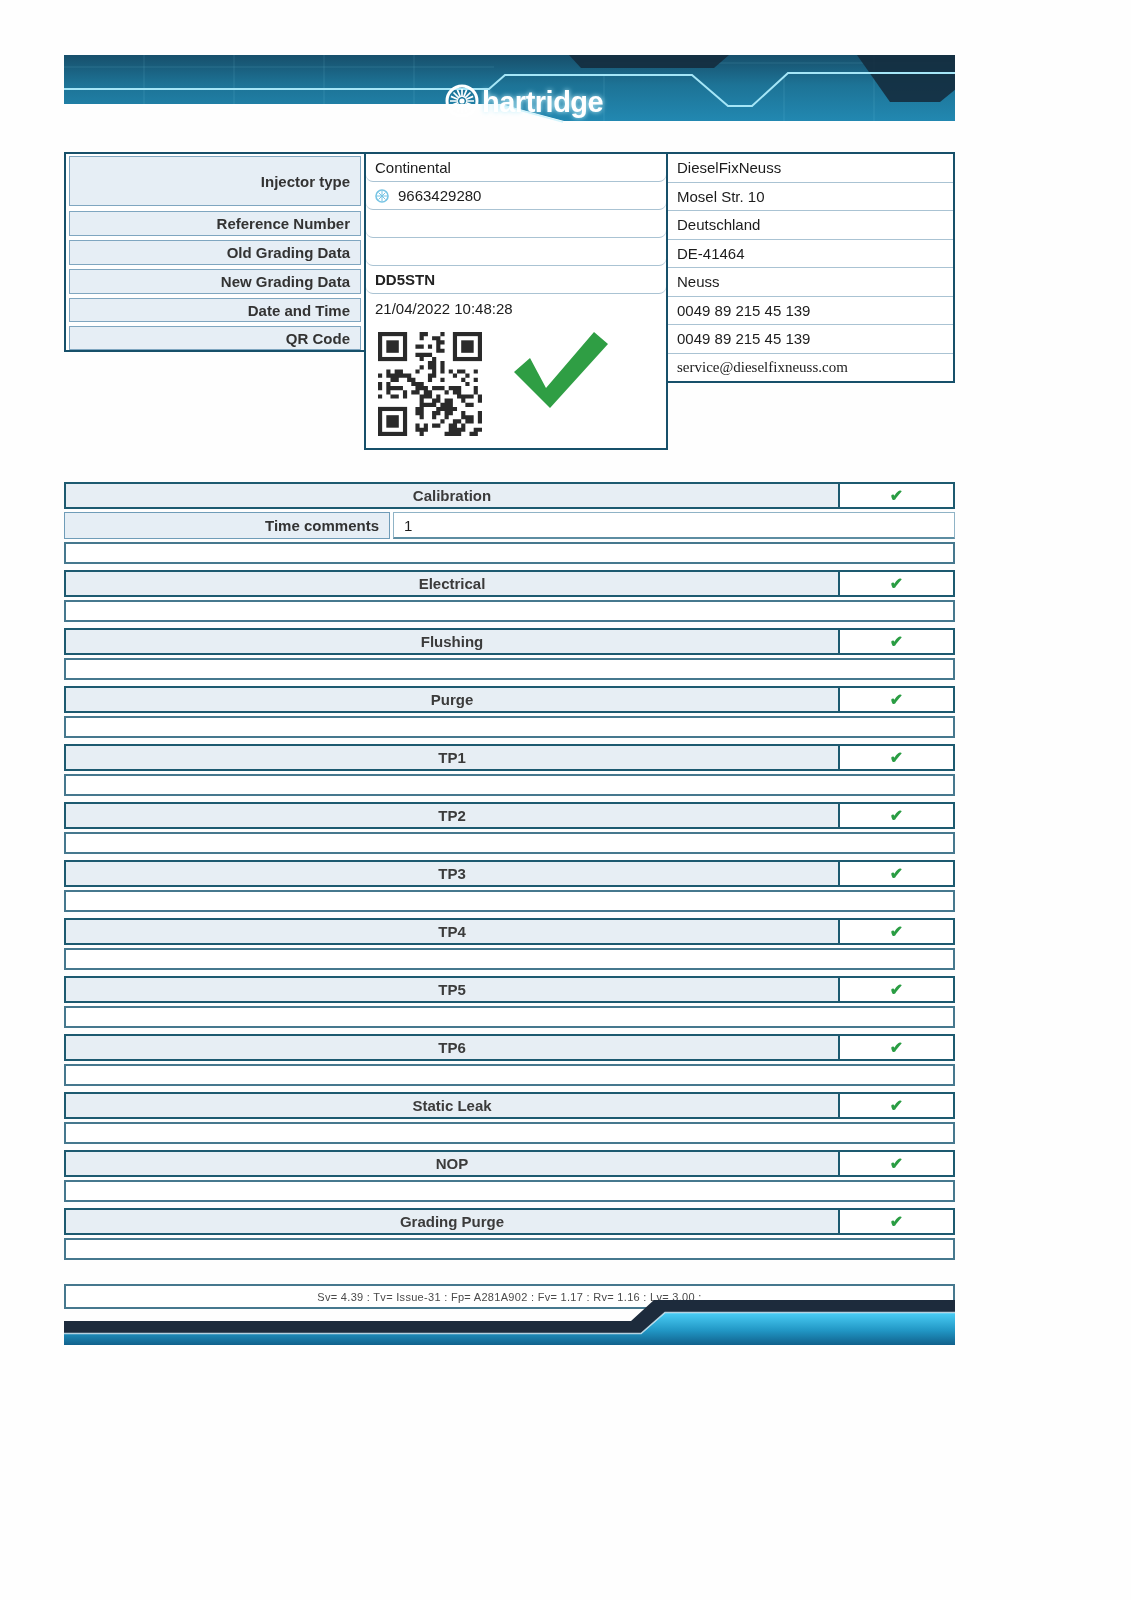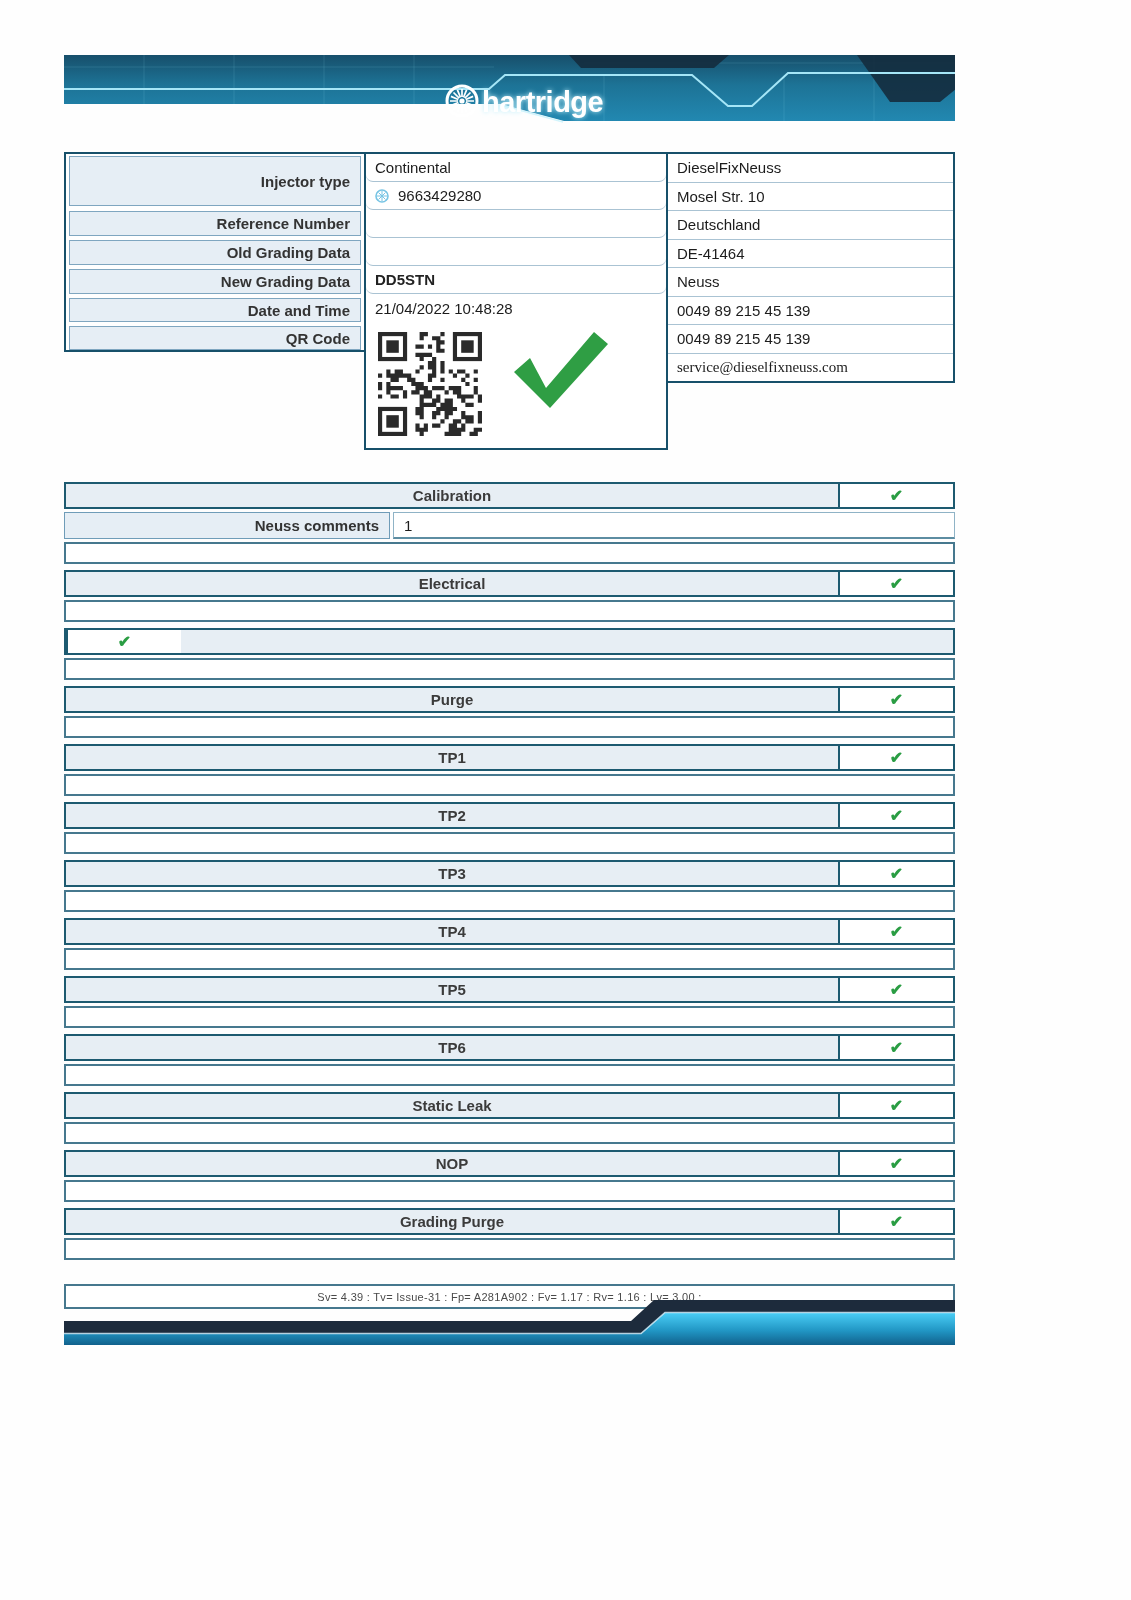--- a/index.html
+++ b/index.html
@@ -156,34 +156,35 @@
 
   <div class="sections">
 
     <div class="sec-title-row">
       <div class="sec-title">Calibration</div>
       <div class="sec-check">
         <span class="check-glyph">✔</span>
       </div>
     </div>
     <div class="comments-row">
-      <div class="comments-label">Neuss comments</div>
+      <div class="comments-label">Time comments</div>
       <div class="comments-value">1</div>
     </div>
     <div class="spacer-row"></div>
 
     <div class="sec-title-row">
       <div class="sec-title">Electrical</div>
       <div class="sec-check">
         <span class="check-glyph">✔</span>
       </div>
     </div>
     <div class="spacer-row"></div>
 
     <div class="sec-title-row">
+      <div class="sec-title">Flushing</div>
       <div class="sec-check">
         <span class="check-glyph">✔</span>
       </div>
     </div>
     <div class="spacer-row"></div>
 
     <div class="sec-title-row">
       <div class="sec-title">Purge</div>
       <div class="sec-check">
         <span class="check-glyph">✔</span>

